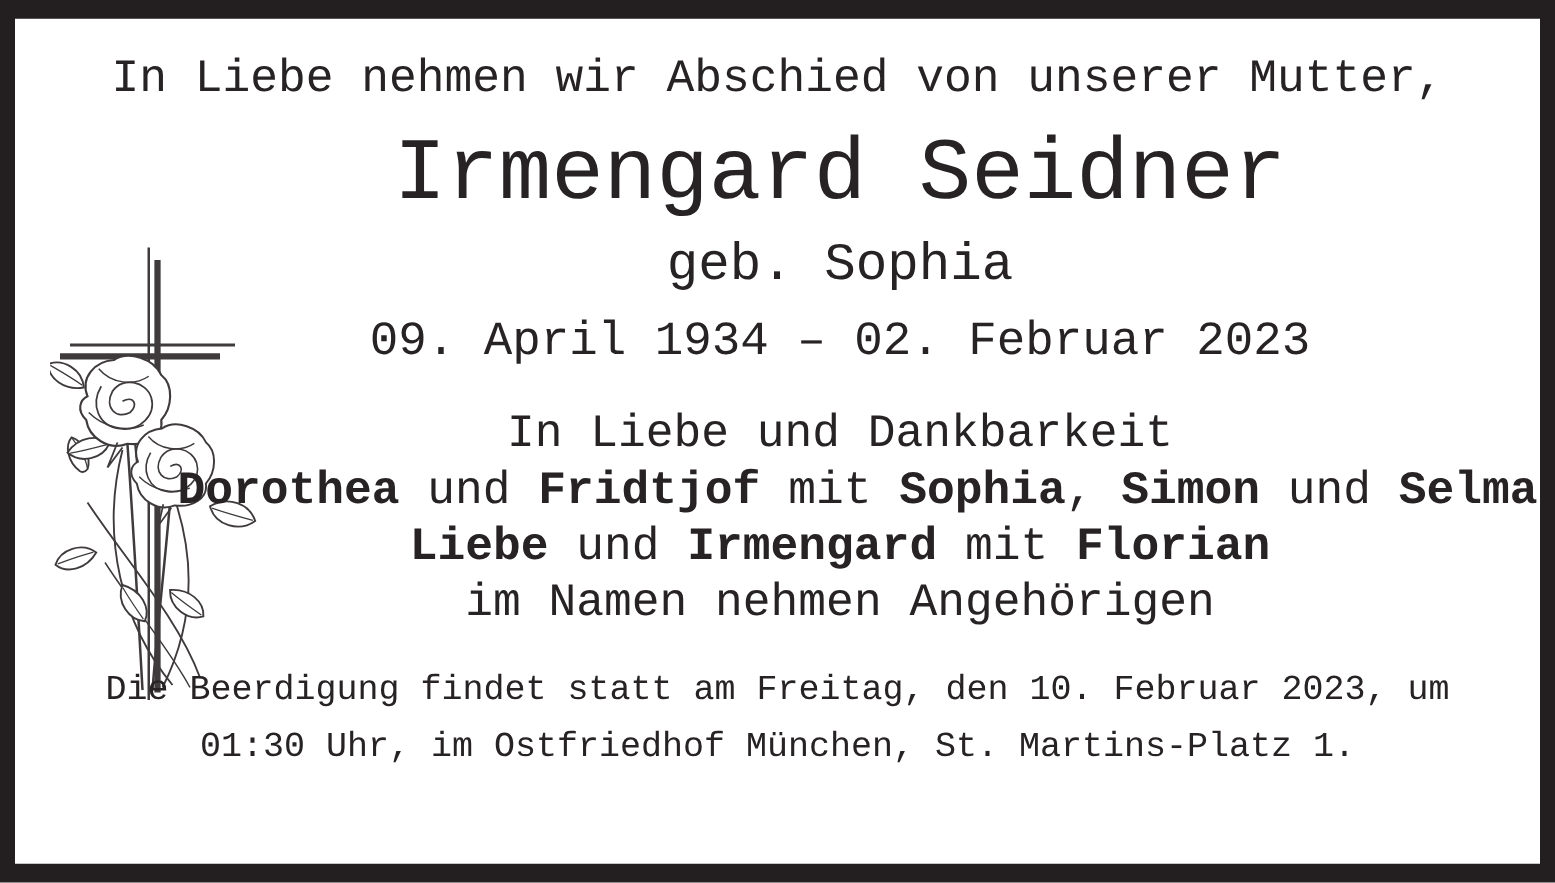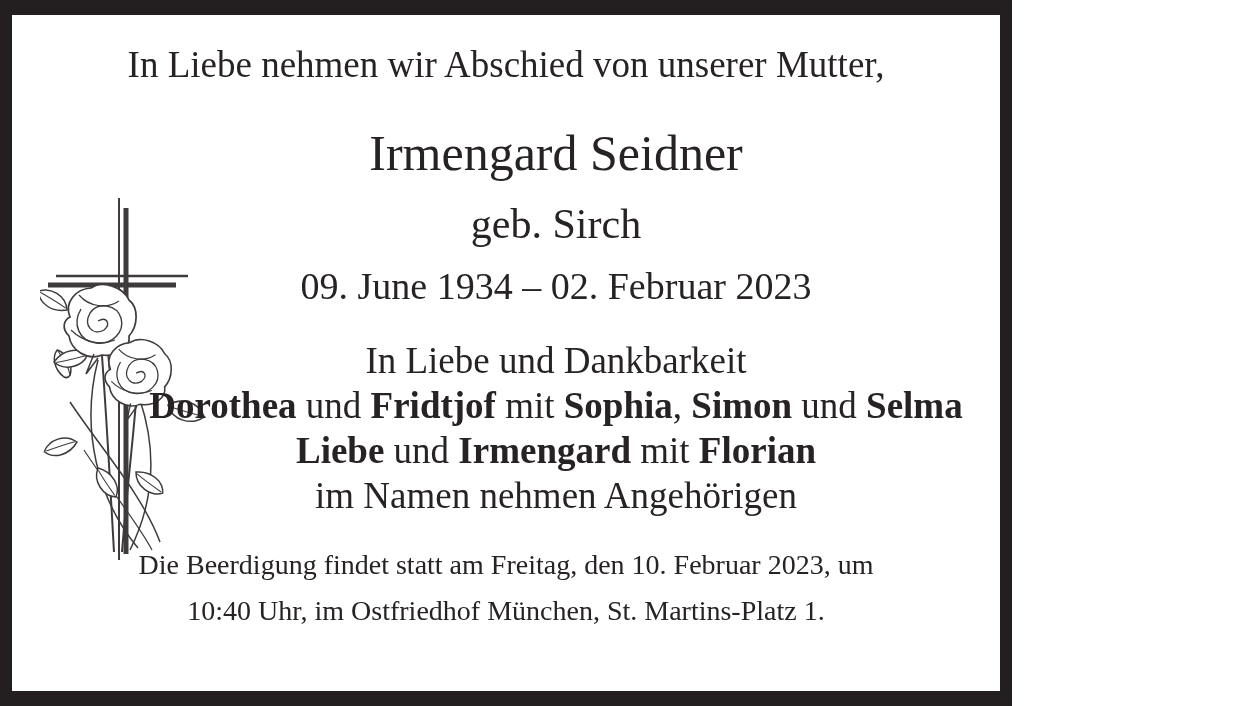--- a/index.html
+++ b/index.html
@@ -7,28 +7,29 @@
     --text: #272324;
     --background: #ffffff;
     --line: #3f3b3c;
   }
   * { margin: 0; padding: 0; box-sizing: border-box; }
   html, body { width: 1244px; height: 706px; }
   body { font-family: "Liberation Serif", "DejaVu Serif", serif; background: var(--background); }
 
   .card {
     position: relative;
-    width: 1012px;
+    width: 1244px;
     height: 706px;
     background: var(--background);
     border-style: solid;
     border-color: var(--frame);
     border-width: 15px 12px 15px 12px;
     overflow: hidden;
     color: var(--text);
+    font-family: Liberation Mono, monospace;
   }
 
   .ill {
     position: absolute;
     left: 28px;
     top: 135px;
     width: 180px;
     height: 430px;
   }
   .ill .ln { stroke: var(--line); fill: none; }
@@ -39,23 +40,23 @@
     position: relative;
     padding: 26px 30px 0 30px;
     text-align: center;
   }
 
   .intro .line { font-size: 37px; line-height: 47px; }
 
   .mid { margin-left: 100px; }
 
   .name {
-    font-size: 50px;
+    font-size: 70px;
     line-height: 90px;
-    margin-top: 20px;
+    margin-top: 8px;
     font-weight: 400;
     letter-spacing: 0px;
     white-space: nowrap;
   }
   .birth { font-size: 42px; line-height: 52px; }
   .dates { font-size: 38px; line-height: 48px; margin-top: 12px; white-space: nowrap; }
 
   .tribute { font-size: 37px; line-height: 45px; margin-top: 28px; }
   .family, .closing { font-size: 37px; line-height: 45px; white-space: nowrap; }
   .family .b { font-weight: 700; }
@@ -138,31 +139,31 @@
   </svg>
 
   <div class="content">
 
     <div class="intro">
       <div class="line">In Liebe nehmen wir Abschied von unserer Mutter,</div>
     </div>
 
     <div class="mid">
       <div class="name">Irmengard Seidner</div>
-      <div class="birth">geb. Sirch</div>
-      <div class="dates">09. June 1934 – 02. Februar 2023</div>
+      <div class="birth">geb. Sophia</div>
+      <div class="dates">09. April 1934 – 02. Februar 2023</div>
 
       <div class="tribute">In Liebe und Dankbarkeit</div>
 
       <div class="family"><span class="b">Dorothea</span><span class="r"> und </span><span class="b">Fridtjof</span><span class="r"> mit </span><span class="b">Sophia</span><span class="r">, </span><span class="b">Simon</span><span class="r"> und </span><span class="b">Selma</span></div>
 
       <div class="family"><span class="b">Liebe</span><span class="r"> und </span><span class="b">Irmengard</span><span class="r"> mit </span><span class="b">Florian</span></div>
 
       <div class="closing">im Namen nehmen Angehörigen</div>
     </div>
 
     <div class="funeral">
       <div class="line">Die Beerdigung findet statt am Freitag, den 10. Februar 2023, um</div>
-      <div class="line">10:40 Uhr, im Ostfriedhof München, St. Martins-Platz 1.</div>
+      <div class="line">01:30 Uhr, im Ostfriedhof München, St. Martins-Platz 1.</div>
     </div>
 
   </div>
 </div>
 
 </body></html>

